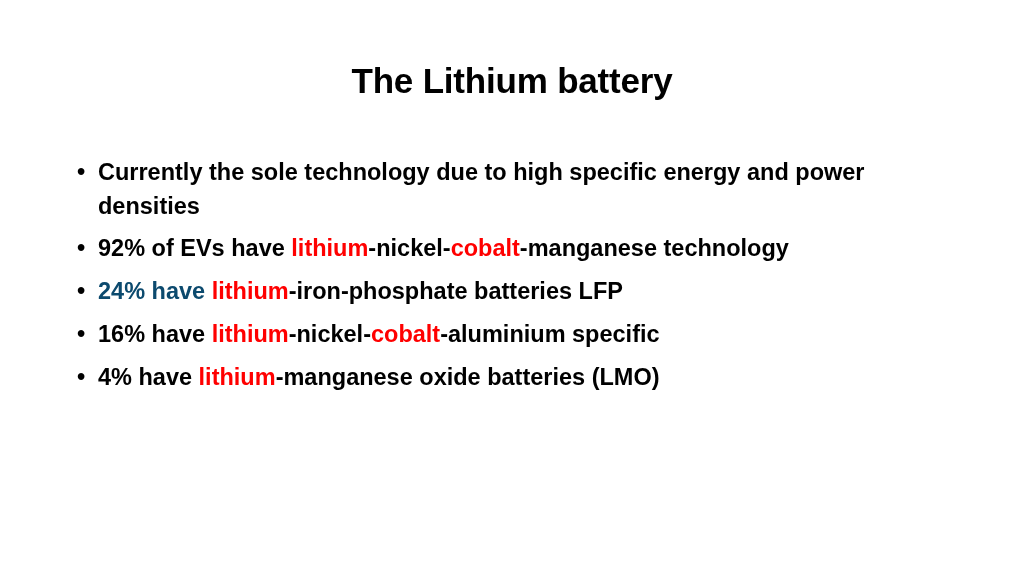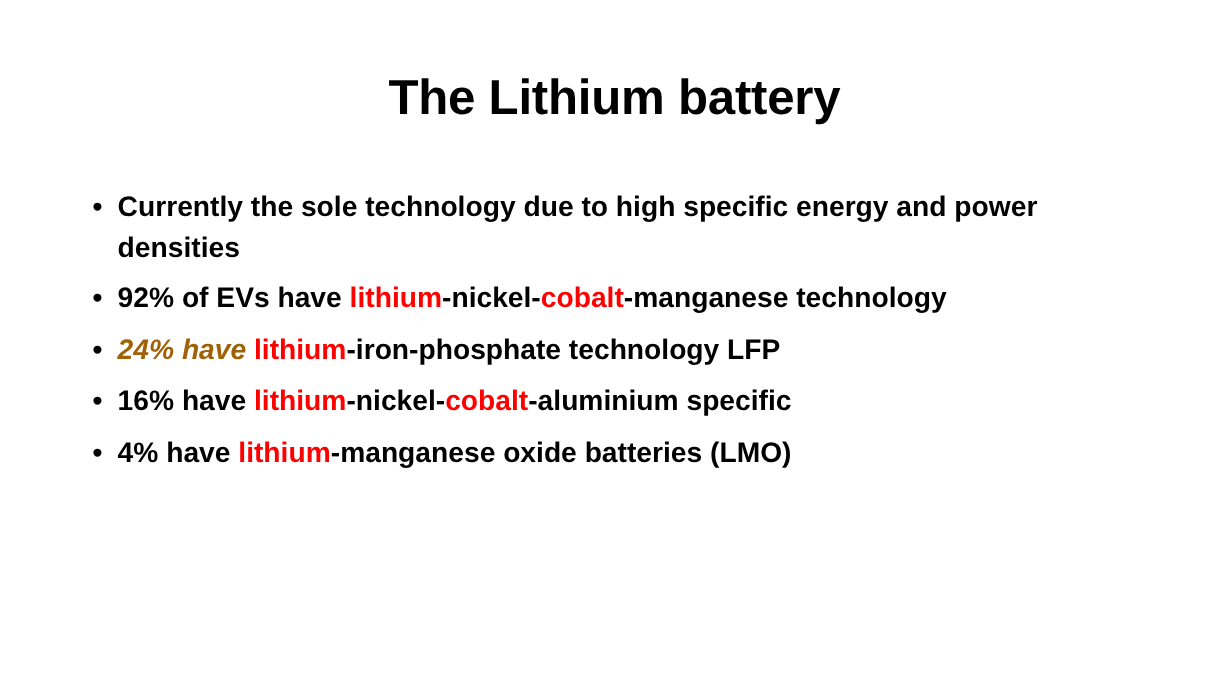--- a/index.html
+++ b/index.html
@@ -22,21 +22,21 @@
     background: #FFFFFF;
     box-sizing: border-box;
   }
 
   .slide-title {
     position: absolute;
     left: 0;
     top: 56px;
     width: 1024px;
     text-align: center;
-    font-size: 41px;
+    font-size: 35px;
     font-weight: bold;
     line-height: 50px;
     color: #000000;
     letter-spacing: -0.2px;
     white-space: nowrap;
   }
 
   .bullet-list {
     position: absolute;
     left: 72px;
@@ -89,21 +89,21 @@
       <div class="bullet-item">
         <span class="bullet-marker">•</span>
         <span class="bullet-text"><span style="color: rgb(0, 0, 0);">Currently the sole technology due to high specific energy and power densities</span></span>
       </div>
       <div class="bullet-item">
         <span class="bullet-marker">•</span>
         <span class="bullet-text"><span style="color: rgb(0, 0, 0);">92% of EVs have </span><span class="hl-red" style="color: rgb(255, 0, 0);">lithium</span><span style="color: rgb(0, 0, 0);">-nickel-</span><span class="hl-red" style="color: rgb(255, 0, 0);">cobalt</span><span style="color: rgb(0, 0, 0);">-manganese technology</span></span>
       </div>
       <div class="bullet-item">
         <span class="bullet-marker">•</span>
-        <span class="bullet-text"><span style="color: #a16207; font-style: italic;">24% have </span><span class="hl-red" style="color: rgb(255, 0, 0);">lithium</span><span style="color: rgb(0, 0, 0);">-iron-phosphate technology LFP</span></span>
+        <span class="bullet-text"><span style="color: #0c4a6e;">24% have </span><span class="hl-red" style="color: rgb(255, 0, 0);">lithium</span><span style="color: rgb(0, 0, 0);">-iron-phosphate batteries LFP</span></span>
       </div>
       <div class="bullet-item">
         <span class="bullet-marker">•</span>
         <span class="bullet-text"><span style="color: rgb(0, 0, 0); text-align: right;">16% have </span><span class="hl-red" style="color: rgb(255, 0, 0);">lithium</span><span style="color: rgb(0, 0, 0);">-nickel-</span><span class="hl-red" style="color: rgb(255, 0, 0);">cobalt</span><span style="color: rgb(0, 0, 0);">-aluminium specific</span></span>
       </div>
       <div class="bullet-item">
         <span class="bullet-marker">•</span>
         <span class="bullet-text"><span style="color: rgb(0, 0, 0); margin-top: 24px;">4% have </span><span class="hl-red" style="color: rgb(255, 0, 0);">lithium</span><span style="color: rgb(0, 0, 0);">-manganese oxide batteries (LMO)</span></span>
       </div>
     </div>

